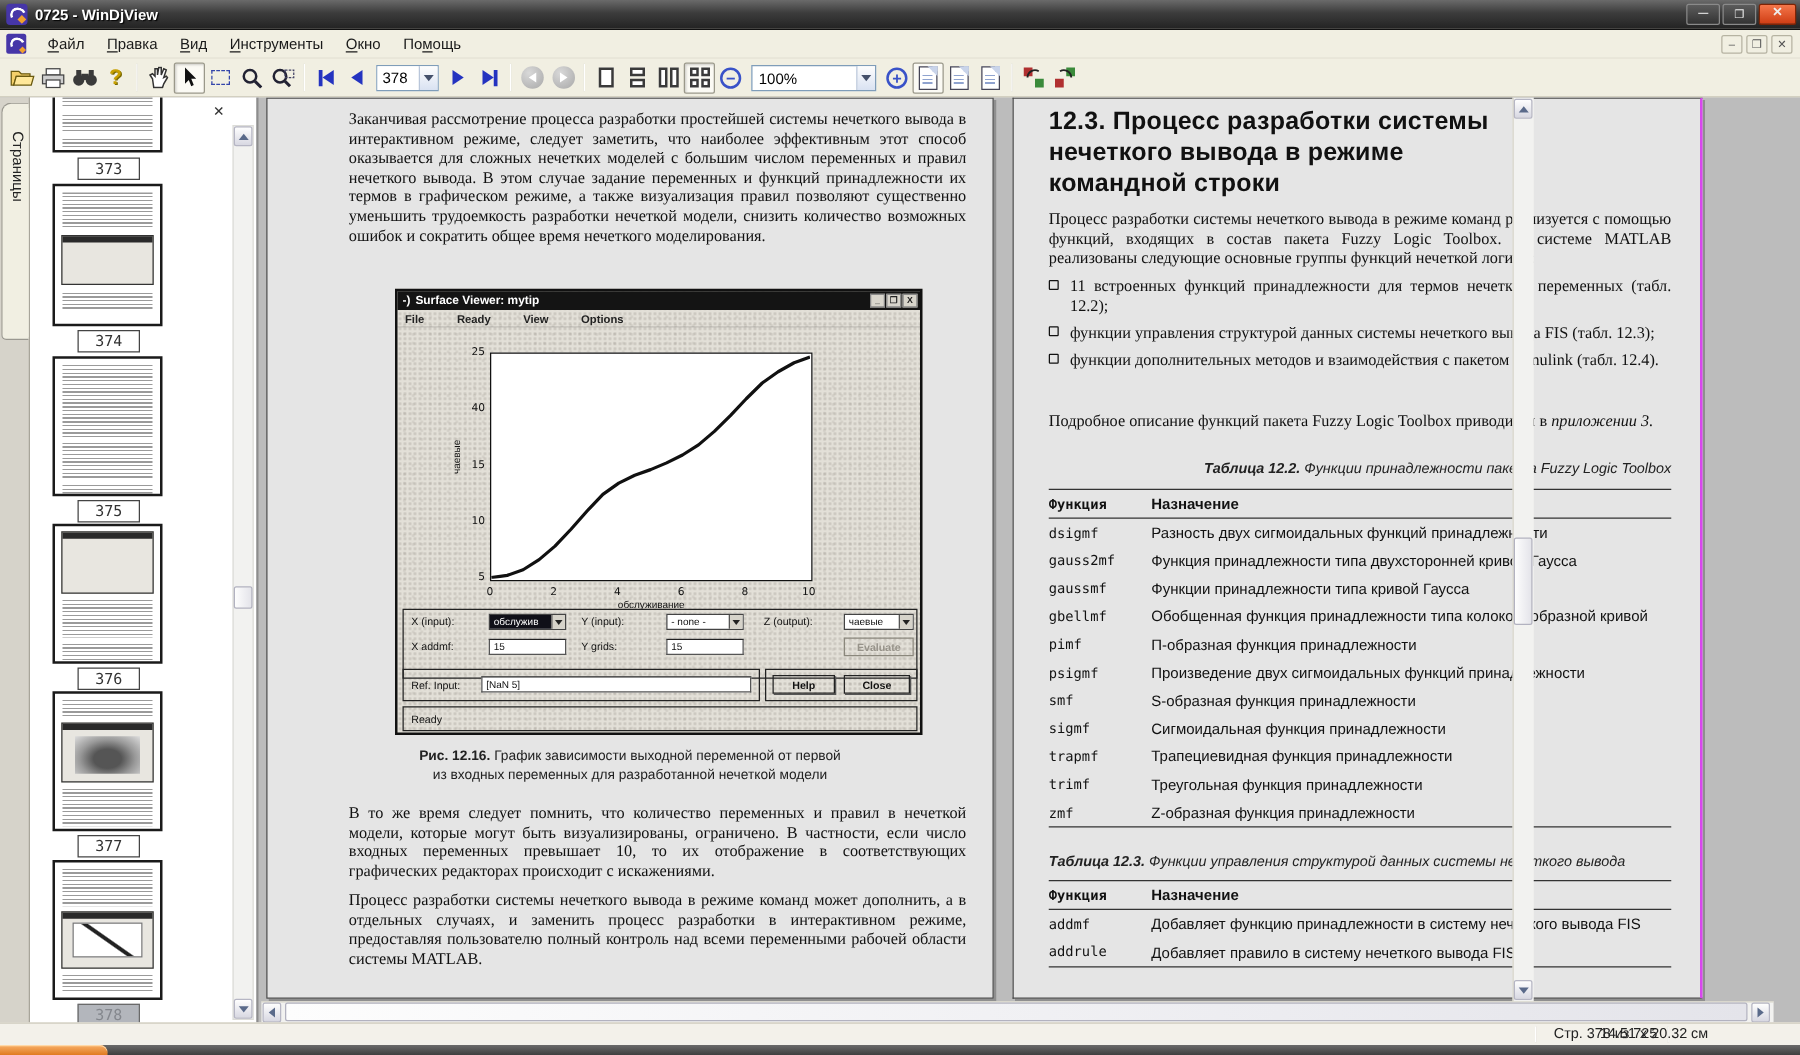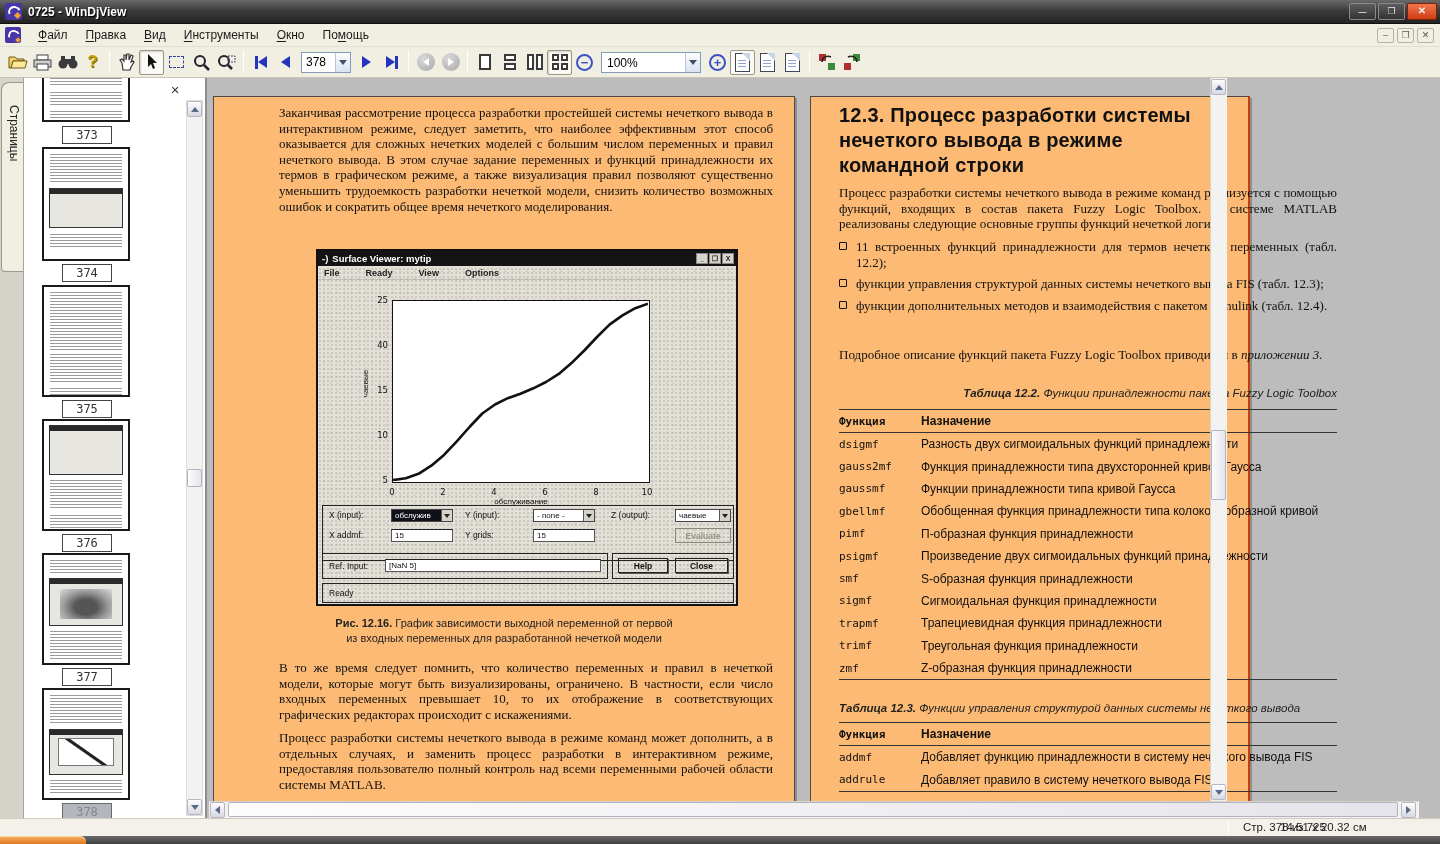--- a/index.html
+++ b/index.html
@@ -93,23 +93,23 @@
   #side-scroll { position:absolute; right:2px; top:22px; width:17px; height:716px; background:#f2f2f0; border:1px solid #dcdcd8; }
   .sbtn { position:absolute; left:0; width:15px; height:16px; background:linear-gradient(#fefefe,#d8d8e2); border:1px solid #b6b6c4; border-radius:2px; display:flex; align-items:center; justify-content:center; }
   .arr-up::before { content:""; width:0;height:0;border-left:4px solid transparent;border-right:4px solid transparent;border-bottom:5px solid #5a6a8a; }
   .arr-dn::before { content:""; width:0;height:0;border-left:4px solid transparent;border-right:4px solid transparent;border-top:5px solid #5a6a8a; }
   .arr-lf::before { content:""; width:0;height:0;border-top:4px solid transparent;border-bottom:4px solid transparent;border-right:5px solid #5a6a8a; }
   .arr-rt::before { content:""; width:0;height:0;border-top:4px solid transparent;border-bottom:4px solid transparent;border-left:5px solid #5a6a8a; }
   .sthumb { position:absolute; left:0; width:15px; background:linear-gradient(90deg,#fdfdfd,#e4e4ea); border:1px solid #b2b2c0; border-radius:2px; }
 
   
   #docview { position:absolute; left:209px; top:0; width:1210px; height:740px; overflow:hidden; }
-  .page { position:absolute; top:18px; height:721px; background:#fdba74; border:1px solid #4a4a4a; box-shadow:2px 2px 0 #8f8f8f; }
+  .page { position:absolute; top:0; height:721px; background:#e5e5e5; border:1px solid #4a4a4a; box-shadow:2px 2px 0 #8f8f8f; }
   #page-left { left:4px; width:582px; }
-  #page-right { left:601px; width:440px; border-right:2px solid #c2410c; }
+  #page-right { left:601px; width:552px; border-right:2px solid #d946ef; }
   .serif { font-family:"Liberation Serif", serif; font-size:13px; line-height:15.6px; color:#111; text-align:justify; }
 
   
   #figure { position:absolute; left:102px; top:152px; width:422px; height:357px; border:2px solid #111;
     background:#e3e0d8;
     background-image:radial-gradient(rgba(60,55,45,.14) 1px, transparent 1.4px),
                      radial-gradient(rgba(60,55,45,.09) 1px, transparent 1.4px);
     background-size:4px 4px, 7px 7px; background-position:0 0, 2px 3px; }
   #fig-titlebar { position:absolute; left:0; top:0; right:0; height:15px; background:#141414; color:#fff;
     font-size:9.5px; font-weight:bold; display:flex; align-items:center; padding-left:4px; }

